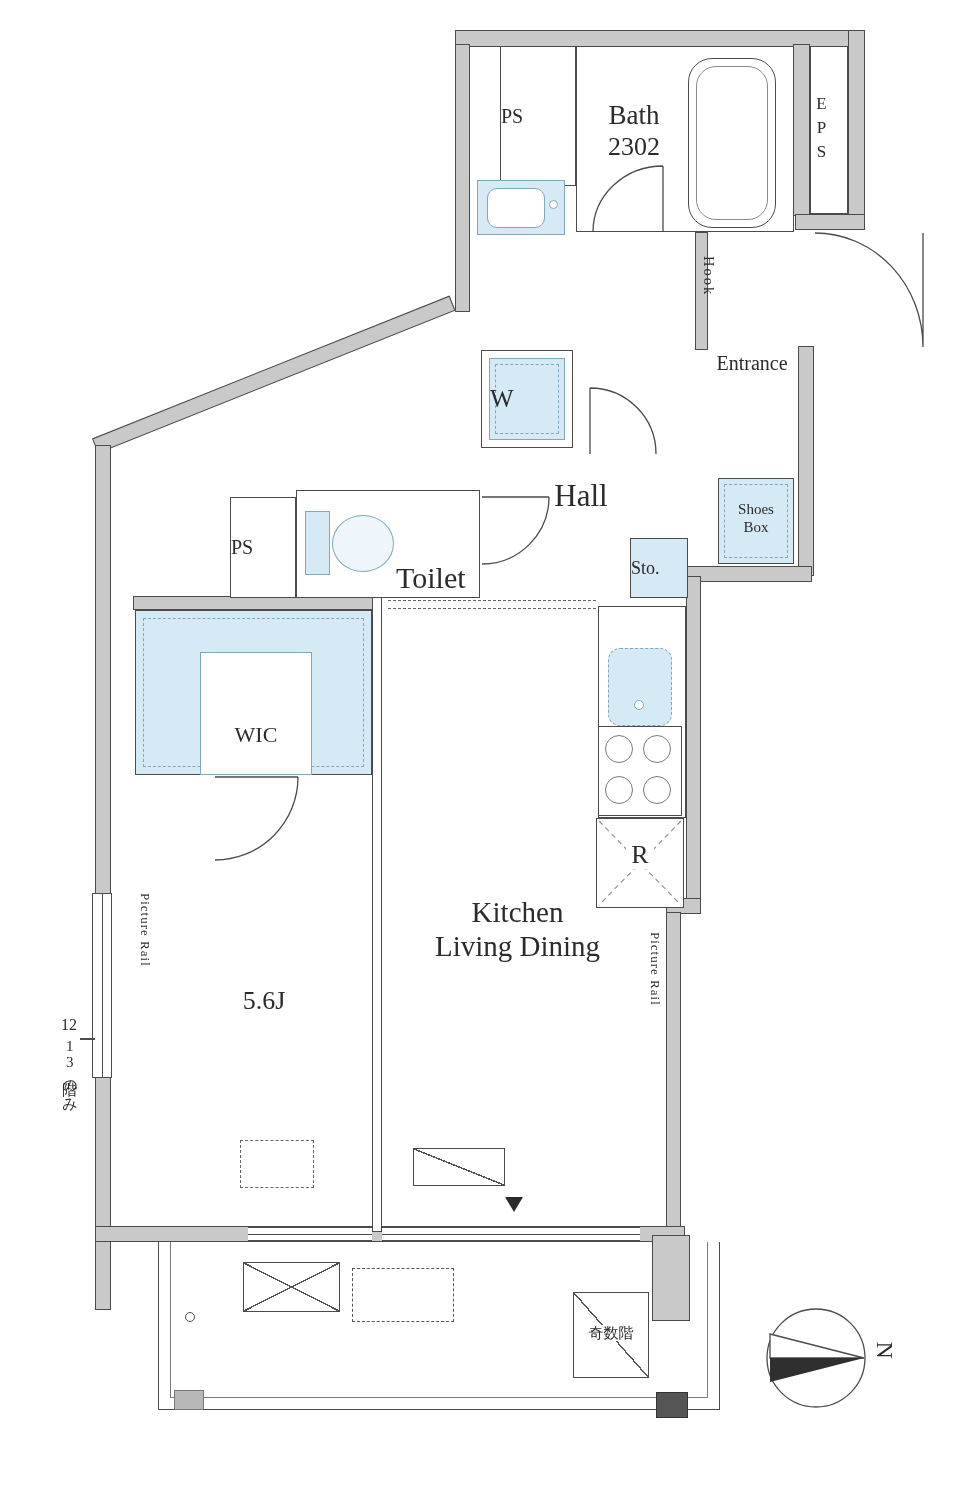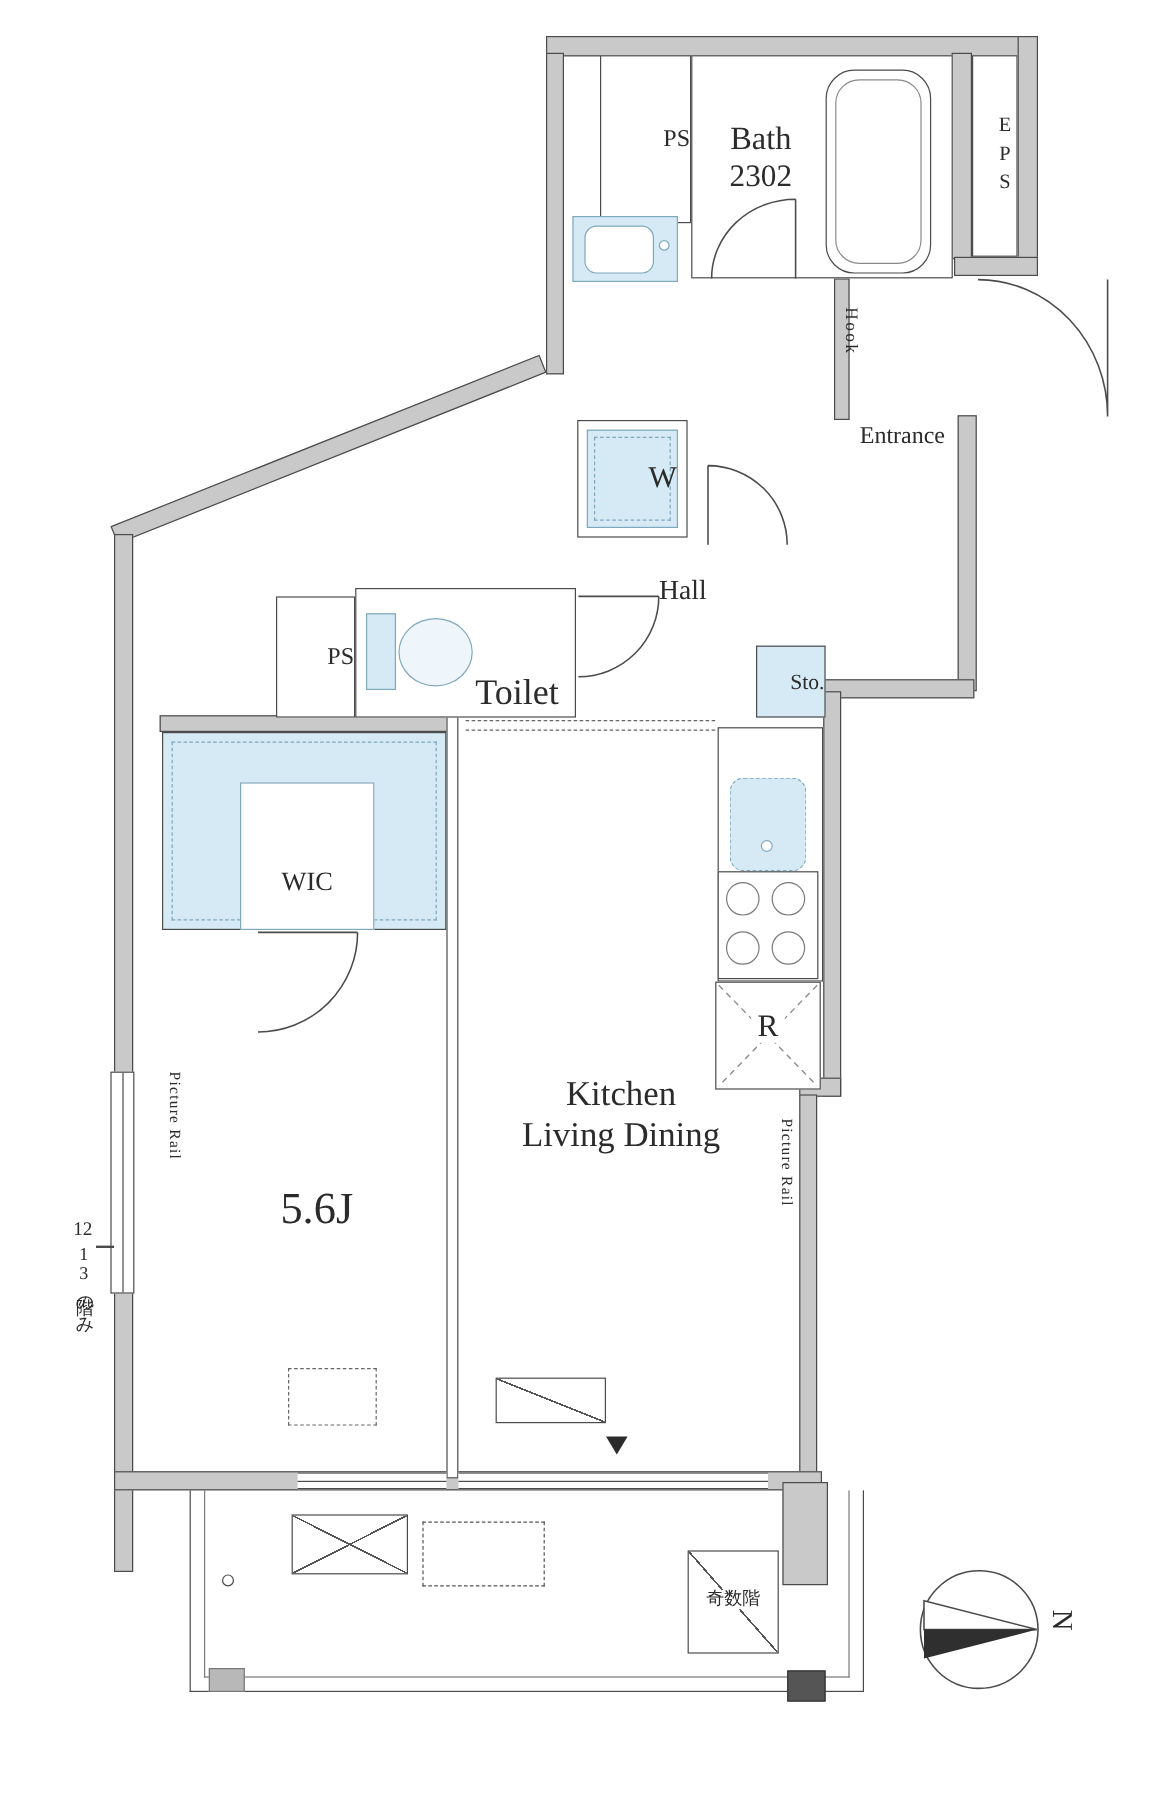--- a/index.html
+++ b/index.html
@@ -6,21 +6,21 @@
   html,body { background:#ffffff; }
   .plan {
     position:relative; width:960px; height:1503px; background:#fff;
     font-family:"Liberation Serif","DejaVu Serif",serif; color:#2b2b2b; overflow:hidden;
   }
   .wall { position:absolute; background:var(--wall-fill,#c8c8c8); border:1px solid var(--line,#4b4b4b); }
   .room { position:absolute; background:#fff; border:1.5px solid var(--line,#4b4b4b); }
   .fixture { position:absolute; background:var(--fixture-fill,#d6eaf5); border:1.3px solid var(--fixture-line,#7fa8bd); }
   .label { position:absolute; white-space:nowrap; line-height:1.18; }
   .center { text-align:center; }
-  .flexc { display:flex; align-items:center; justify-content:flex-end; }
+  .flexc { display:flex; align-items:center; justify-content:flex-start; }
   .vtext { writing-mode:vertical-rl; text-orientation:mixed; }
   .upright { text-orientation:upright; }
   .win { position:absolute; background:#fff; border-top:1.5px solid var(--line,#4b4b4b); border-bottom:1.5px solid var(--line,#4b4b4b); }
   .win-mid { position:absolute; left:0; right:0; top:50%; height:1px; background:var(--line,#4b4b4b); }
   .burner { position:absolute; width:28px; height:28px; border:1.2px solid #7a7a7a; border-radius:50%; background:#fff; }
   .xbox { background-image:
       linear-gradient(to top right, transparent calc(50% - 0.7px), #555 calc(50% - 0.7px), #555 calc(50% + 0.7px), transparent calc(50% + 0.7px)),
       linear-gradient(to bottom right, transparent calc(50% - 0.7px), #555 calc(50% - 0.7px), #555 calc(50% + 0.7px), transparent calc(50% + 0.7px)); }
   .diagline { background-image:
       linear-gradient(to top right, transparent calc(50% - 0.7px), #555 calc(50% - 0.7px), #555 calc(50% + 0.7px), transparent calc(50% + 0.7px)); }
@@ -73,42 +73,49 @@
 
 
   <div class="room" style="left:481px;top:350px;width:92px;height:98px"></div>
   <div class="fixture flexc" style="left:489px;top:358px;width:76px;height:82px">
     <div style="position:absolute;inset:5px;border:1.1px dashed var(--fixture-line,#7fa8bd)"></div>
     <span style="font-size:25px;position:relative">W</span>
   </div>
 
   <div class="label vtext" style="left:700px;top:256px;font-size:14.5px;letter-spacing:2px">Hook</div>
   <div class="label center" style="left:700px;top:352px;width:104px;font-size:20px">Entrance</div>
-  <div class="label center" style="left:509px;top:478px;width:120px;font-size:23px">Hall</div>
+  <div class="label center" style="left:521px;top:478px;width:120px;font-size:31px">Hall</div>
 
+  <div class="fixture" style="left:718px;top:478px;width:76px;height:86px;border-color:var(--line,#4b4b4b)">
+    <div style="position:absolute;inset:5px;border:1.1px dashed var(--fixture-line,#7fa8bd)"></div>
+    <div class="label center" style="left:0;top:22px;width:100%;font-size:15px">
+      <div>Shoes</div>
+      <div>Box</div>
+    </div>
+  </div>
 
   <div class="fixture flexc" style="left:630px;top:538px;width:58px;height:60px;border-color:var(--line,#4b4b4b)">
     <span style="font-size:18px">Sto.</span>
   </div>
 
   <div class="room flexc" style="left:230px;top:497px;width:66px;height:101px;font-size:20px">
     <span>PS</span>
   </div>
   <div class="room" style="left:296px;top:490px;width:184px;height:108px"></div>
   <div class="fixture" style="left:305px;top:511px;width:25px;height:64px"></div>
   <div style="position:absolute;left:332px;top:515px;width:62px;height:57px;border:1.3px solid var(--fixture-line,#7fa8bd);border-radius:50%;background:#eef6fb"></div>
   <div class="label" style="left:396px;top:560px;font-size:30px">Toilet</div>
 
   <div class="fixture" style="left:135px;top:610px;width:237px;height:165px;border-color:var(--line,#4b4b4b)">
     <div style="position:absolute;inset:7px;border:1.1px dashed var(--fixture-line,#7fa8bd)"></div>
   </div>
   <div style="position:absolute;left:200px;top:652px;width:112px;height:123px;background:#fff;border:1.3px solid var(--fixture-line,#7fa8bd)"></div>
   <div class="label center" style="left:202px;top:722px;width:108px;font-size:22px">WIC</div>
 
-  <div class="label center" style="left:150px;top:986px;width:228px;font-size:37px">5.6J</div>
+  <div class="label center" style="left:150px;top:986px;width:228px;font-size:26px">5.6J</div>
   <div class="label vtext" style="left:138px;top:893px;font-size:13px;letter-spacing:1px">Picture Rail</div>
   <div style="position:absolute;left:240px;top:1140px;width:74px;height:48px;border:1.3px dashed #666"></div>
 
   <div style="position:absolute;left:388px;top:600px;width:208px;height:9px;border-top:1.2px dashed #666;border-bottom:1.2px dashed #666"></div>
   <div class="label center" style="left:390px;top:895px;width:255px;font-size:29px">
     <div>Kitchen</div>
     <div>Living Dining</div>
   </div>
   <div class="label vtext" style="left:648px;top:932px;font-size:13px;letter-spacing:1px">Picture Rail</div>
 

